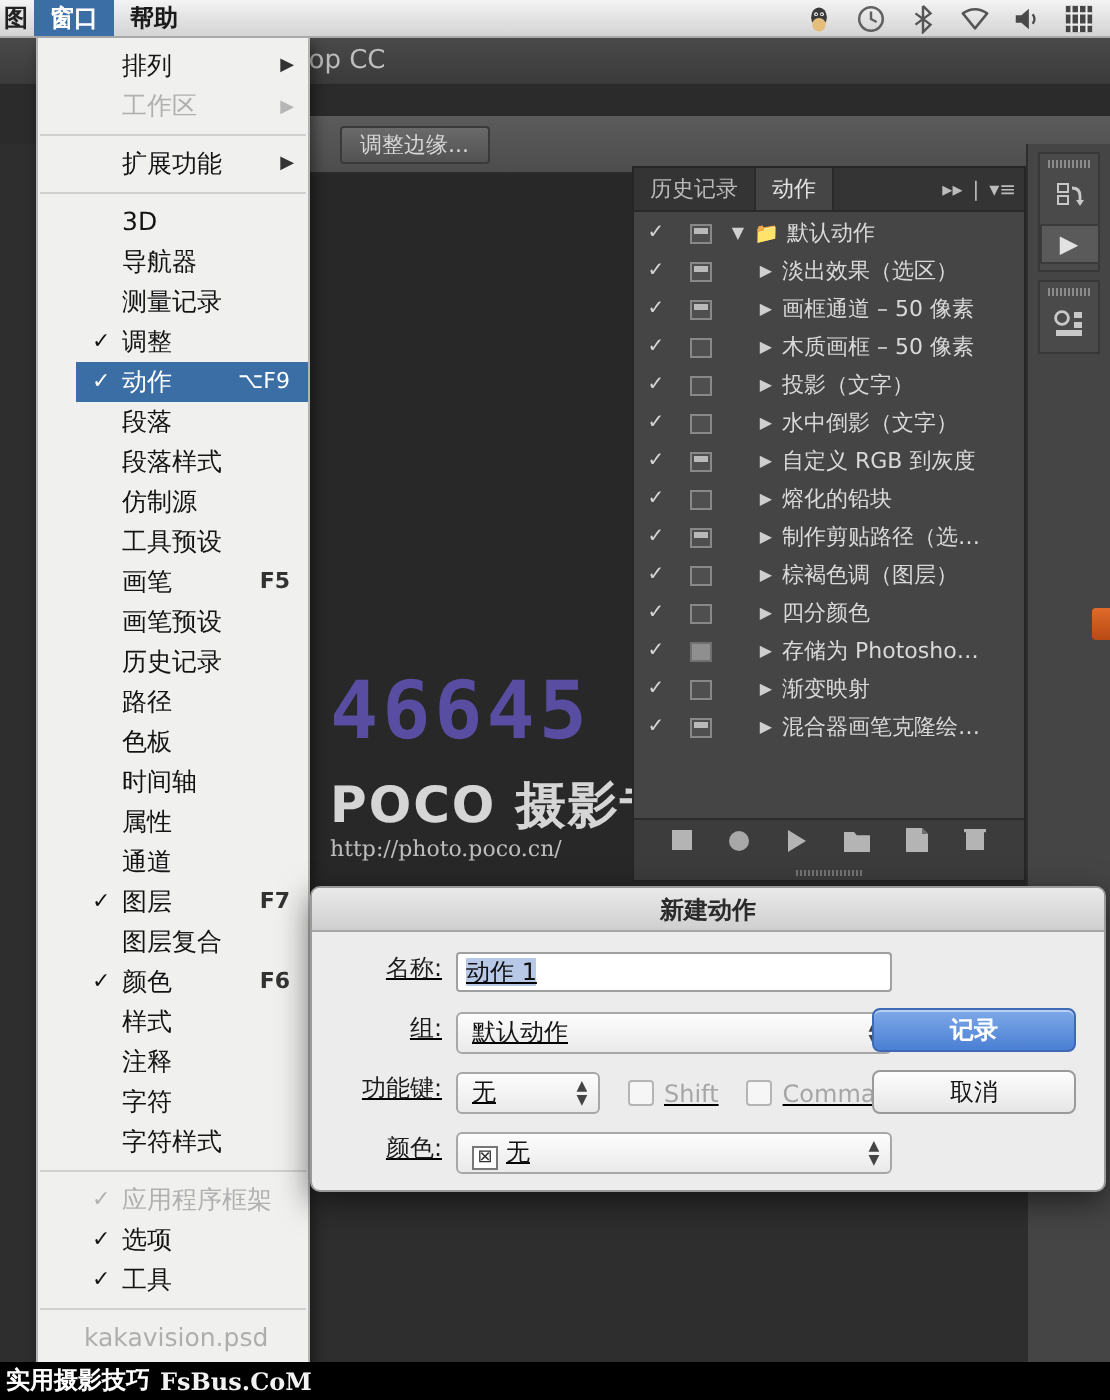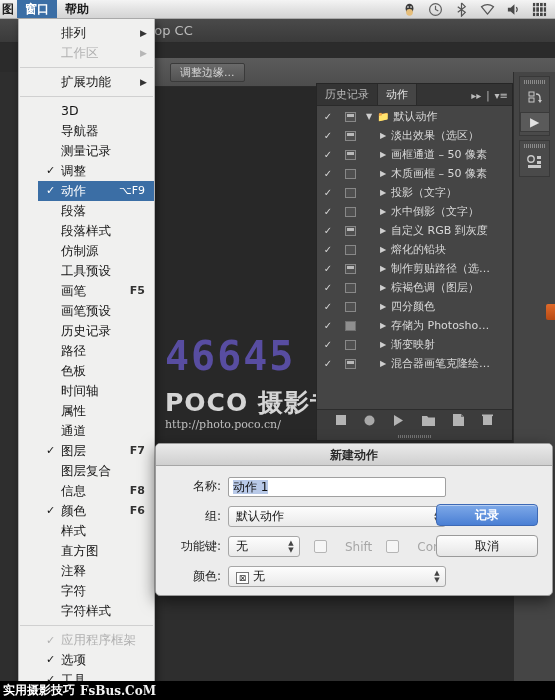--- a/index.html
+++ b/index.html
@@ -188,21 +188,21 @@
     position:absolute; left:155px; top:443px; width:398px; height:153px;
     background:#ececec; border:1px solid #9a9a9a; border-radius:5px;
     box-shadow:0 5px 16px rgba(0,0,0,.55); z-index:50; overflow:hidden;
   }
   .dlg .bar{
     height:22px; background:linear-gradient(to bottom,#eaeaea,#cfcfcf);
     border-bottom:1px solid #a6a6a6; text-align:center;
     font-size:12px; color:#2b2b2b; line-height:22px; font-weight:bold;
   }
   .dlg .body{ padding:10px 14px 0 14px; position:relative; }
-  .frow{ display:flex; align-items:center; margin-bottom:9px; height:21px;}
+  .frow{ display:flex; margin-bottom:9px; height:21px;text-decoration:underline;}
   .frow .lbl{
     width:58px; text-align:right; padding-right:7px; font-size:12px; color:#1d1d1d;
   }
   .txtin{
     width:218px; height:20px; background:#fff; border:1px solid #a0a0a0;
     border-radius:2px; font-size:12px; color:#111; line-height:18px; padding:0 4px;
     font-family:inherit;
   }
   .txtin .selt{ background:#b8c9e8; }
   .sel-wrap{
@@ -216,21 +216,21 @@
     display:flex; flex-direction:column; align-items:center; justify-content:center;
     font-size:7px; color:#444; line-height:7px;
   }
   .w-group{ width:218px; }
   .w-fn{ width:72px; }
   .w-color{ width:218px; }
   .cbox{
     width:13px;height:13px;border:1px solid #b5b5b5; border-radius:2px; background:#f6f6f6;
     margin-right:5px;
   }
-  .cbl{ font-size:12px; color:#a6a6a6; display:flex; align-items:center; margin-left:14px;gap:13px;}
+  .cbl{ font-size:12px; color:#a6a6a6; display:flex; align-items:center; margin-left:14px;}
   .xsw{
     display:inline-block; width:13px;height:12px;border:1px solid #777;
     font-size:9px; line-height:11px; text-align:center; color:#333; margin-right:4px;
     background:#fff; vertical-align:-1px;
   }
   .dlg .btns{ position:absolute; right:14px; top:10px; width:102px;margin-top:28px; }
   .btn{
     width:102px; height:22px; border-radius:4px; font-size:12px;
     border:1px solid #9a9a9a; background:linear-gradient(to bottom,#fdfdfd,#e6e6e6);
     color:#161616; line-height:20px; text-align:center; margin-bottom:9px;
@@ -529,24 +529,22 @@
     <div class="row"><span>画笔</span><span class="key">F5</span></div>
     <div class="row"><span>画笔预设</span></div>
     <div class="row"><span>历史记录</span></div>
     <div class="row"><span>路径</span></div>
     <div class="row"><span>色板</span></div>
     <div class="row"><span>时间轴</span></div>
     <div class="row"><span>属性</span></div>
     <div class="row"><span>通道</span></div>
     <div class="row"><span class="chk">✓</span><span>图层</span><span class="key">F7</span></div>
     <div class="row"><span>图层复合</span></div>
-    <div class="row"><span>信息</span><span class="key">F8</span></div>
     <div class="row"><span class="chk">✓</span><span>颜色</span><span class="key">F6</span></div>
     <div class="row"><span>样式</span></div>
-    <div class="row"><span>直方图</span></div>
     <div class="row"><span>注释</span></div>
     <div class="row"><span>字符</span></div>
     <div class="row"><span>字符样式</span></div>
     <div class="sep"></div>
     <div class="row dim"><span class="chk">✓</span><span>应用程序框架</span></div>
     <div class="row"><span class="chk">✓</span><span>选项</span></div>
     <div class="row"><span class="chk">✓</span><span>工具</span></div>
     <div class="sep"></div>
     <div class="filerow">kakavision.psd</div>
   </div>

